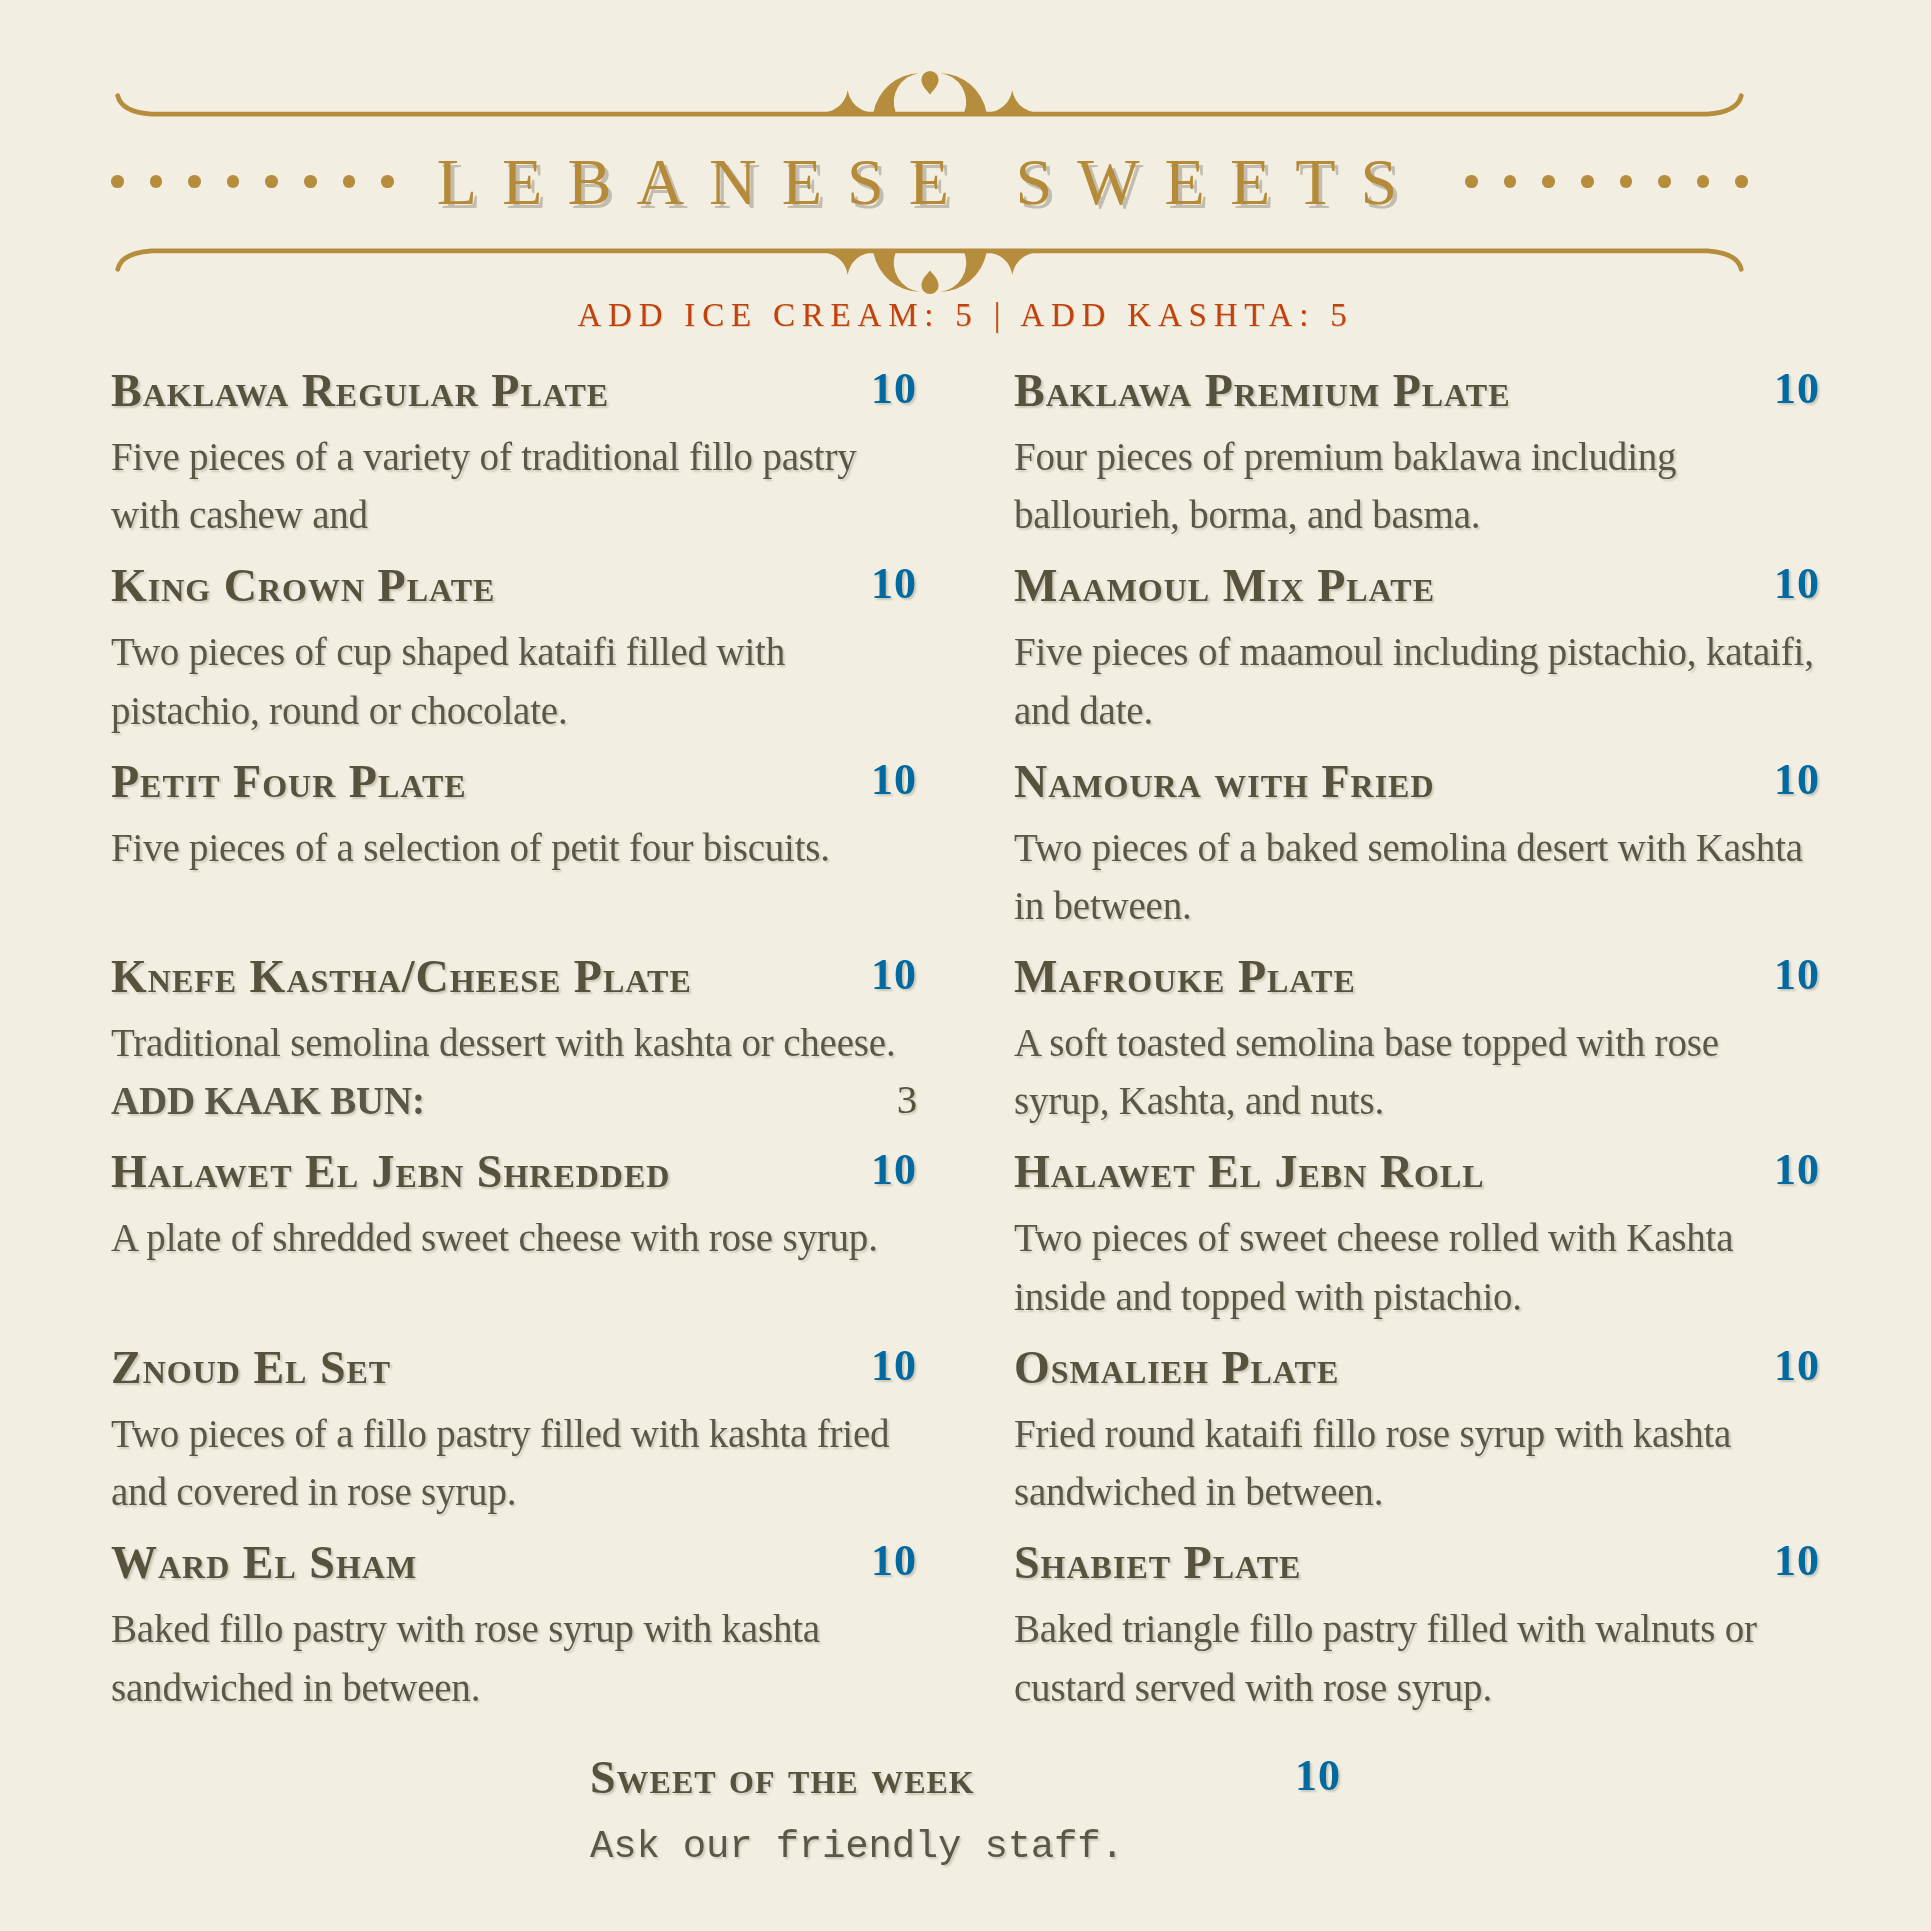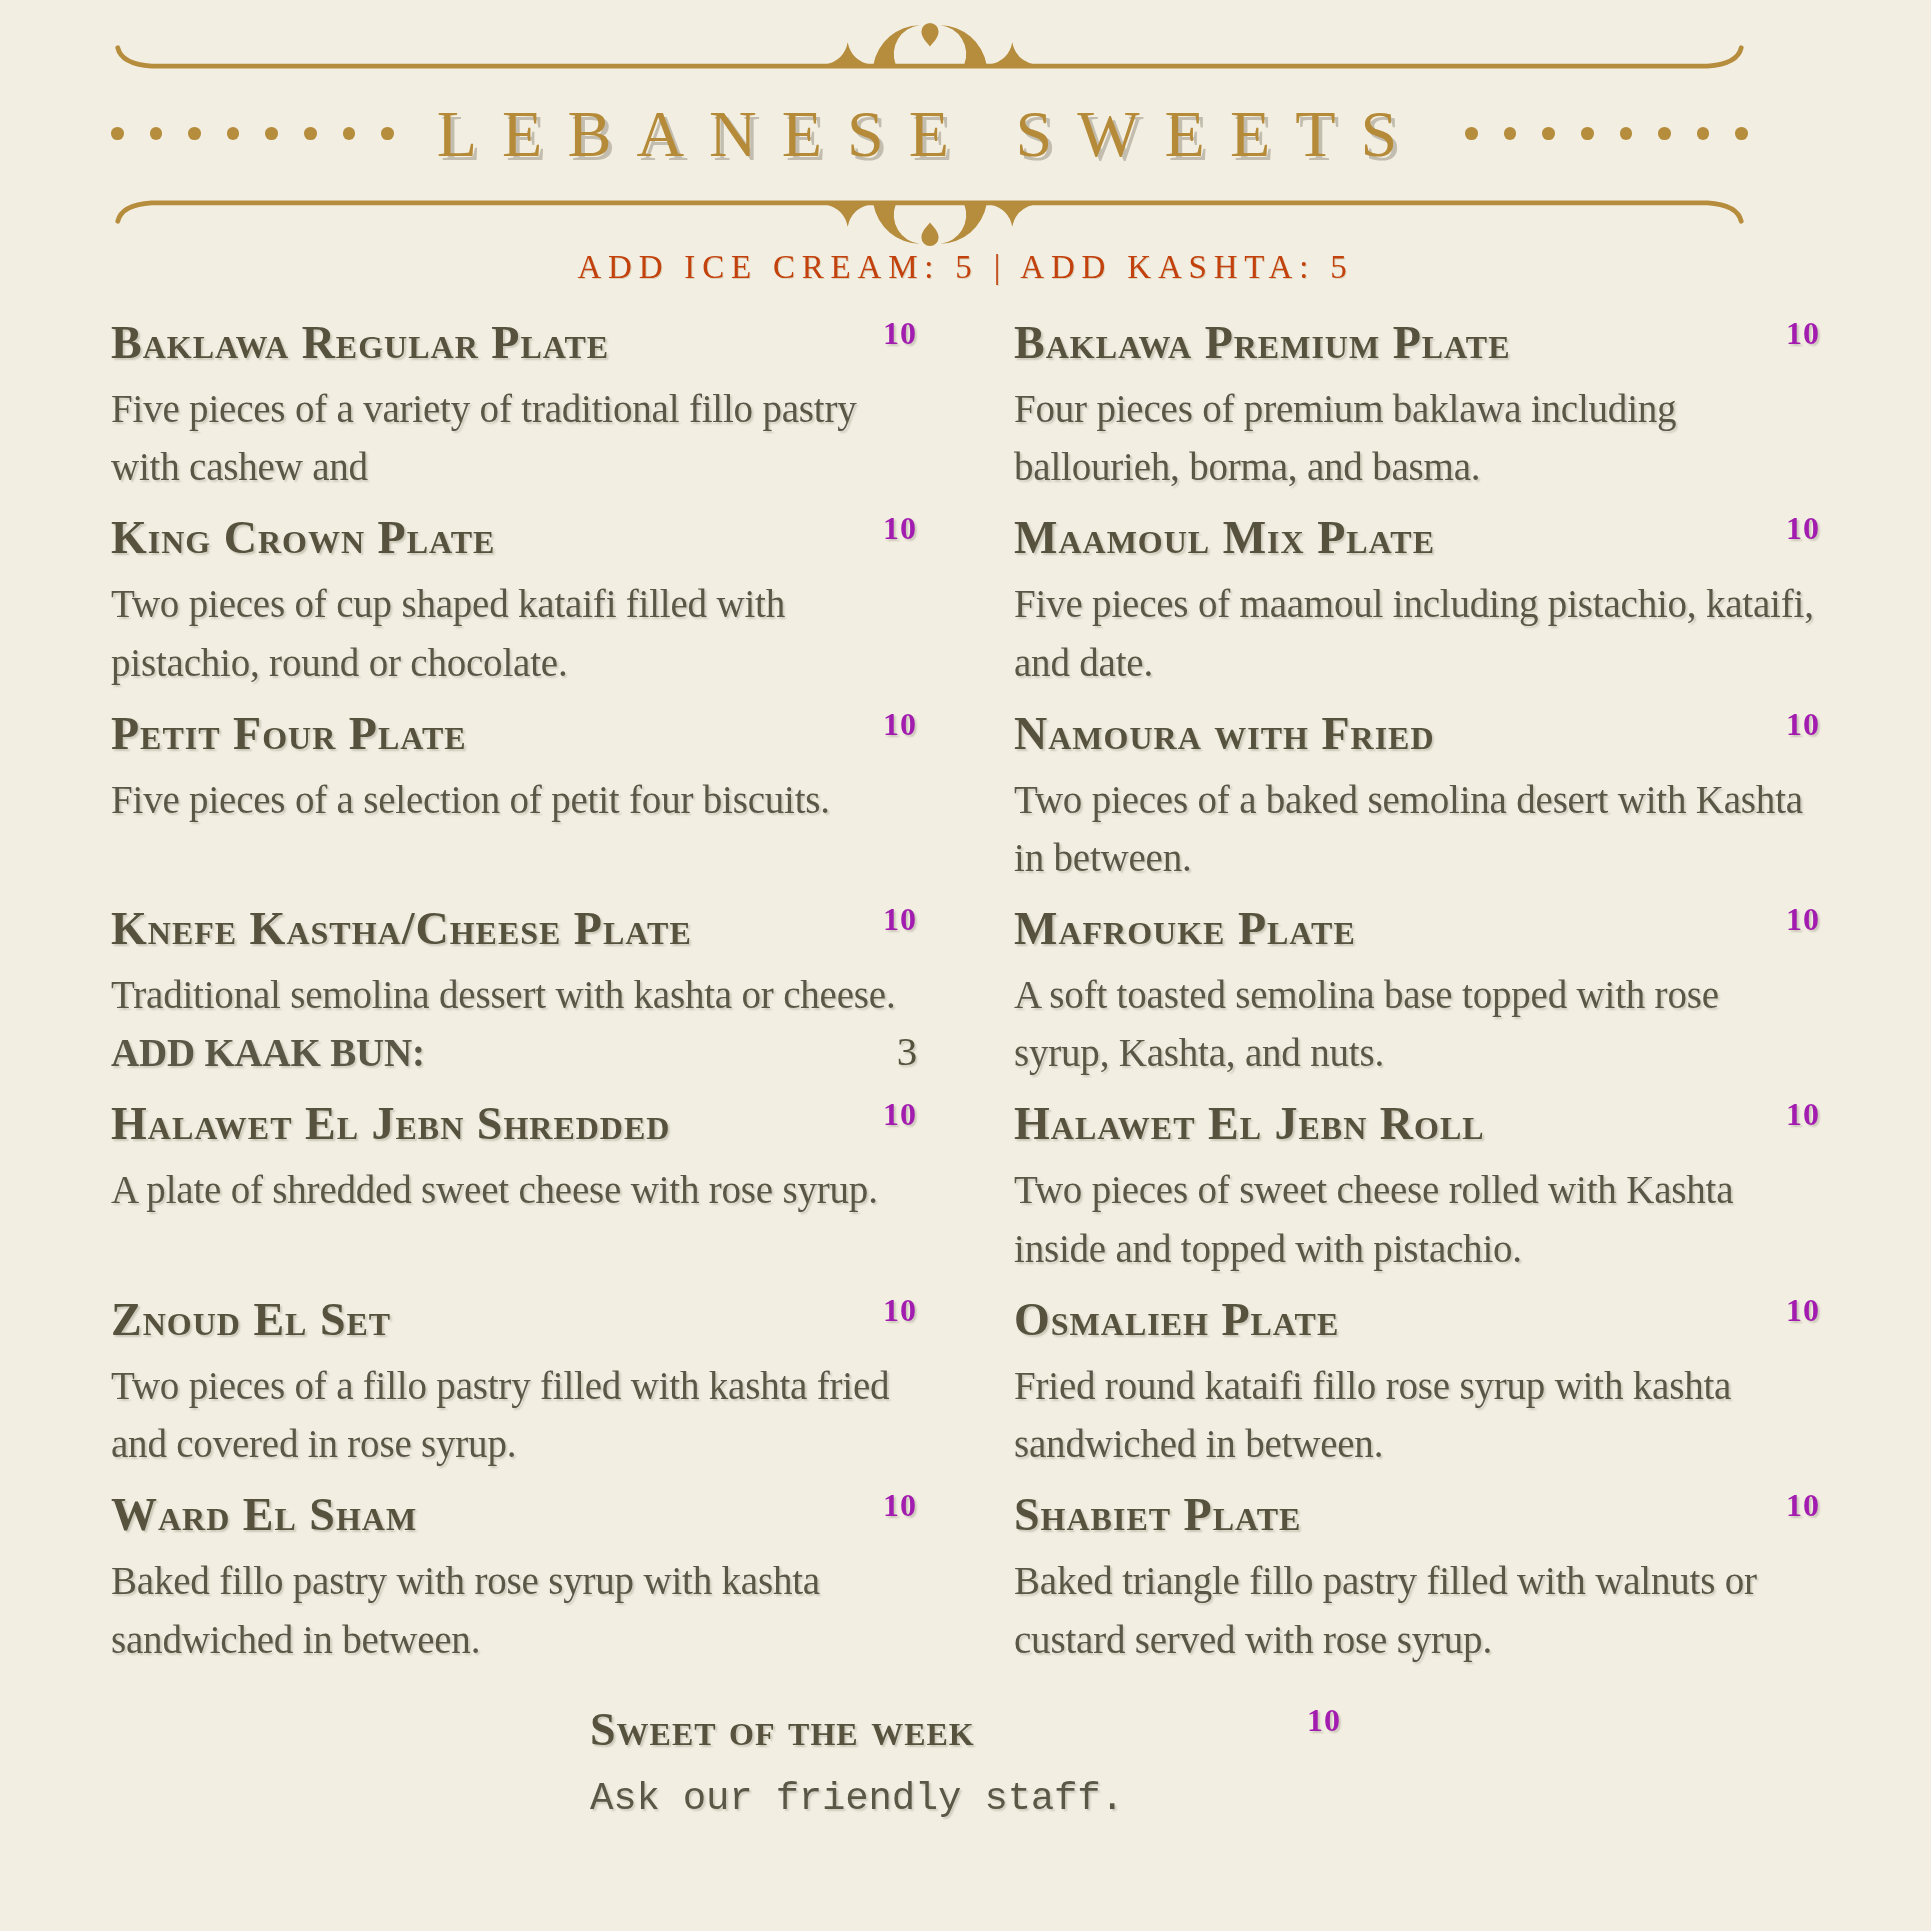--- a/index.html
+++ b/index.html
@@ -6,21 +6,21 @@
   body {
     width: 1931px;
     height: 1931px;
     background: #f2efe2;
     font-family: "Liberation Serif", serif;
     overflow: hidden;
     position: relative;
   }
 
   
-  .header { padding-top: 24px; }
+  .header { padding-top: 72px; }
 
   .rule {
     position: relative;
     width: 1637px;
     height: 39px;
     margin-left: 111px;
   }
   .rule-svg { display: block; width: 1637px; height: 39px; }
   .ornament {
     position: absolute;
@@ -90,22 +90,22 @@
     font-variant: small-caps;
     font-weight: bold;
     font-size: 46px;
     line-height: 1.2;
     color: #56523e;
     letter-spacing: 1px;
     text-shadow: 1.9px 1.9px 1.9px rgba(86,82,62,0.25);
   }
   .item-price {
     font-weight: bold;
-    font-size: 32px;
-    color: #a21caf;
+    font-size: 44px;
+    color: #0369a1;
     letter-spacing: 1px;
     text-shadow: 1.9px 1.9px 1.9px rgba(86,82,62,0.25);
   }
   .item-desc {
     position: relative;
     margin: 0;
     font-size: 39px;
     line-height: 1.5;
     letter-spacing: -0.2px;
     color: #5b5747;

